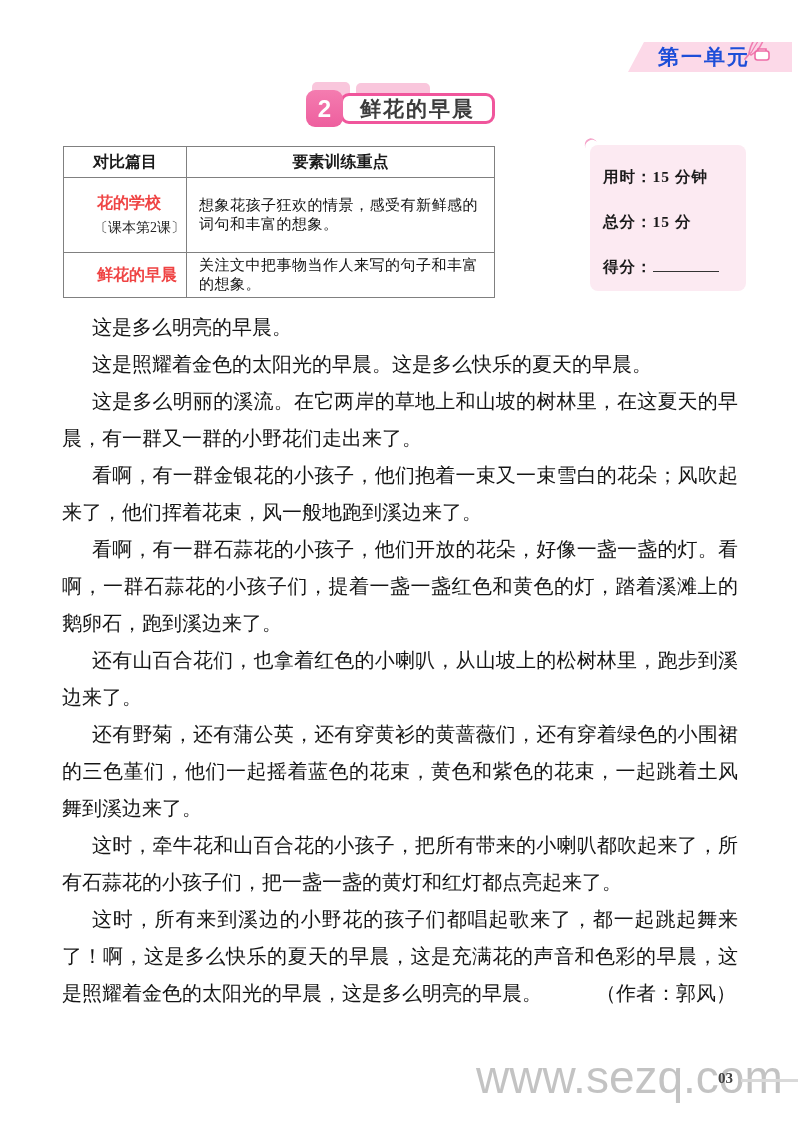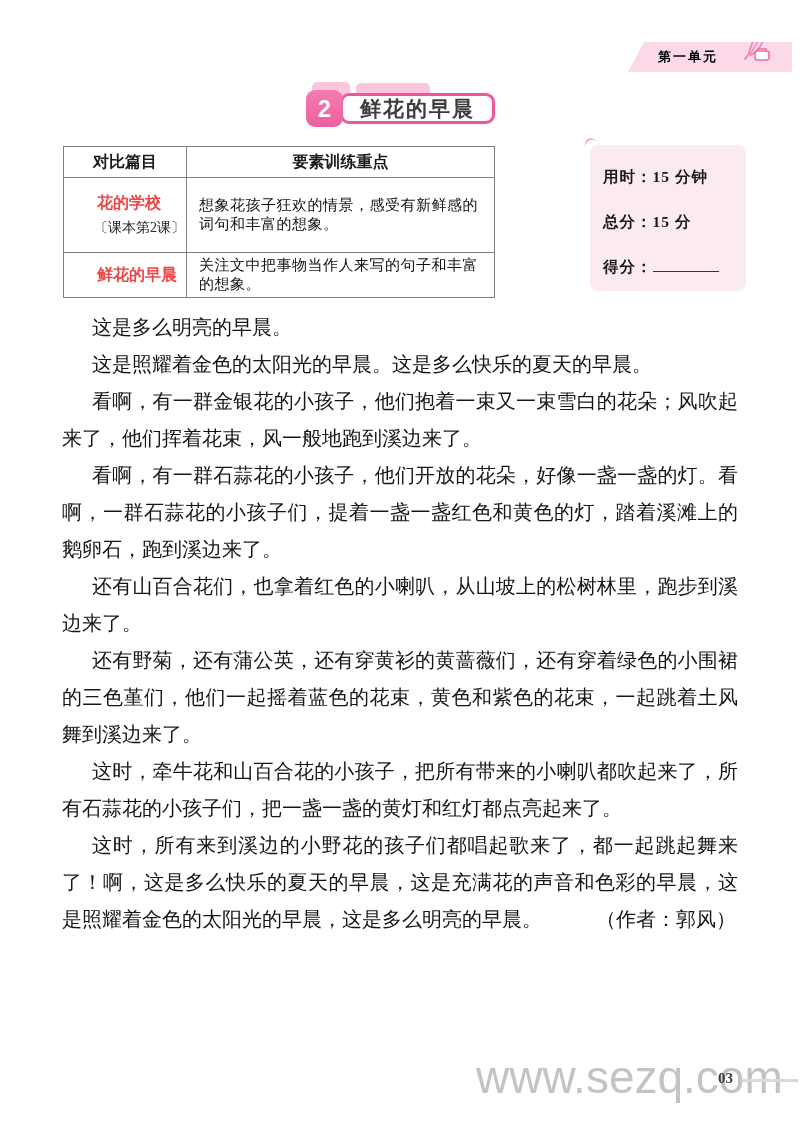--- a/index.html
+++ b/index.html
@@ -11,21 +11,21 @@
 
   
   .unit-band{
     position:absolute;top:42px;left:628px;right:8px;height:30px;
     background:#fcd9e8;
     clip-path:polygon(16px 0,100% 0,100% 100%,0 100%);
     display:flex;align-items:center;box-sizing:border-box;padding-left:30px;
   }
   .unit-text{
     font-family:Liberation Mono, monospace;font-weight:bold;
-    font-size:13px;letter-spacing:2px;color:#000000;
+    font-size:21px;letter-spacing:2px;color:#1d4ed8;
   }
   .quill{position:absolute;right:16px;top:-16px;width:46px;height:46px;}
 
   
   .title-wrap{position:absolute;top:82px;left:306px;width:220px;height:50px;}
   .deco{position:absolute;background:#f9c6dc;border-radius:5px;z-index:0;}
   .deco-a{left:6px;top:0;width:38px;height:18px;}
   .deco-b{left:50px;top:1px;width:74px;height:15px;}
   .lesson-num{
     position:absolute;left:0;top:8px;width:37px;height:37px;z-index:2;
@@ -162,20 +162,21 @@
       <span>总分：</span><span>15 分</span>
     </div>
     <div class="sline">
       <span>得分：</span><span class="blank"></span>
     </div>
   </div>
 
   <div class="passage">
     <p>这是多么明亮的早晨。</p>
     <p>这是照耀着金色的太阳光的早晨。这是多么快乐的夏天的早晨。</p>
+    <p>这是多么明丽的溪流。在它两岸的草地上和山坡的树林里，在这夏天的早晨，有一群又一群的小野花们走出来了。</p>
     <p>看啊，有一群金银花的小孩子，他们抱着一束又一束雪白的花朵；风吹起来了，他们挥着花束，风一般地跑到溪边来了。</p>
     <p>看啊，有一群石蒜花的小孩子，他们开放的花朵，好像一盏一盏的灯。看啊，一群石蒜花的小孩子们，提着一盏一盏红色和黄色的灯，踏着溪滩上的鹅卵石，跑到溪边来了。</p>
     <p>还有山百合花们，也拿着红色的小喇叭，从山坡上的松树林里，跑步到溪边来了。</p>
     <p>还有野菊，还有蒲公英，还有穿黄衫的黄蔷薇们，还有穿着绿色的小围裙的三色堇们，他们一起摇着蓝色的花束，黄色和紫色的花束，一起跳着土风舞到溪边来了。</p>
     <p>这时，牵牛花和山百合花的小孩子，把所有带来的小喇叭都吹起来了，所有石蒜花的小孩子们，把一盏一盏的黄灯和红灯都点亮起来了。</p>
     <p>这时，所有来到溪边的小野花的孩子们都唱起歌来了，都一起跳起舞来了！啊，这是多么快乐的夏天的早晨，这是充满花的声音和色彩的早晨，这是照耀着金色的太阳光的早晨，这是多么明亮的早晨。</p>
     <div class="author">（作者：郭风）</div>
   </div>
 
   <div class="watermark">www.sezq.com</div>

